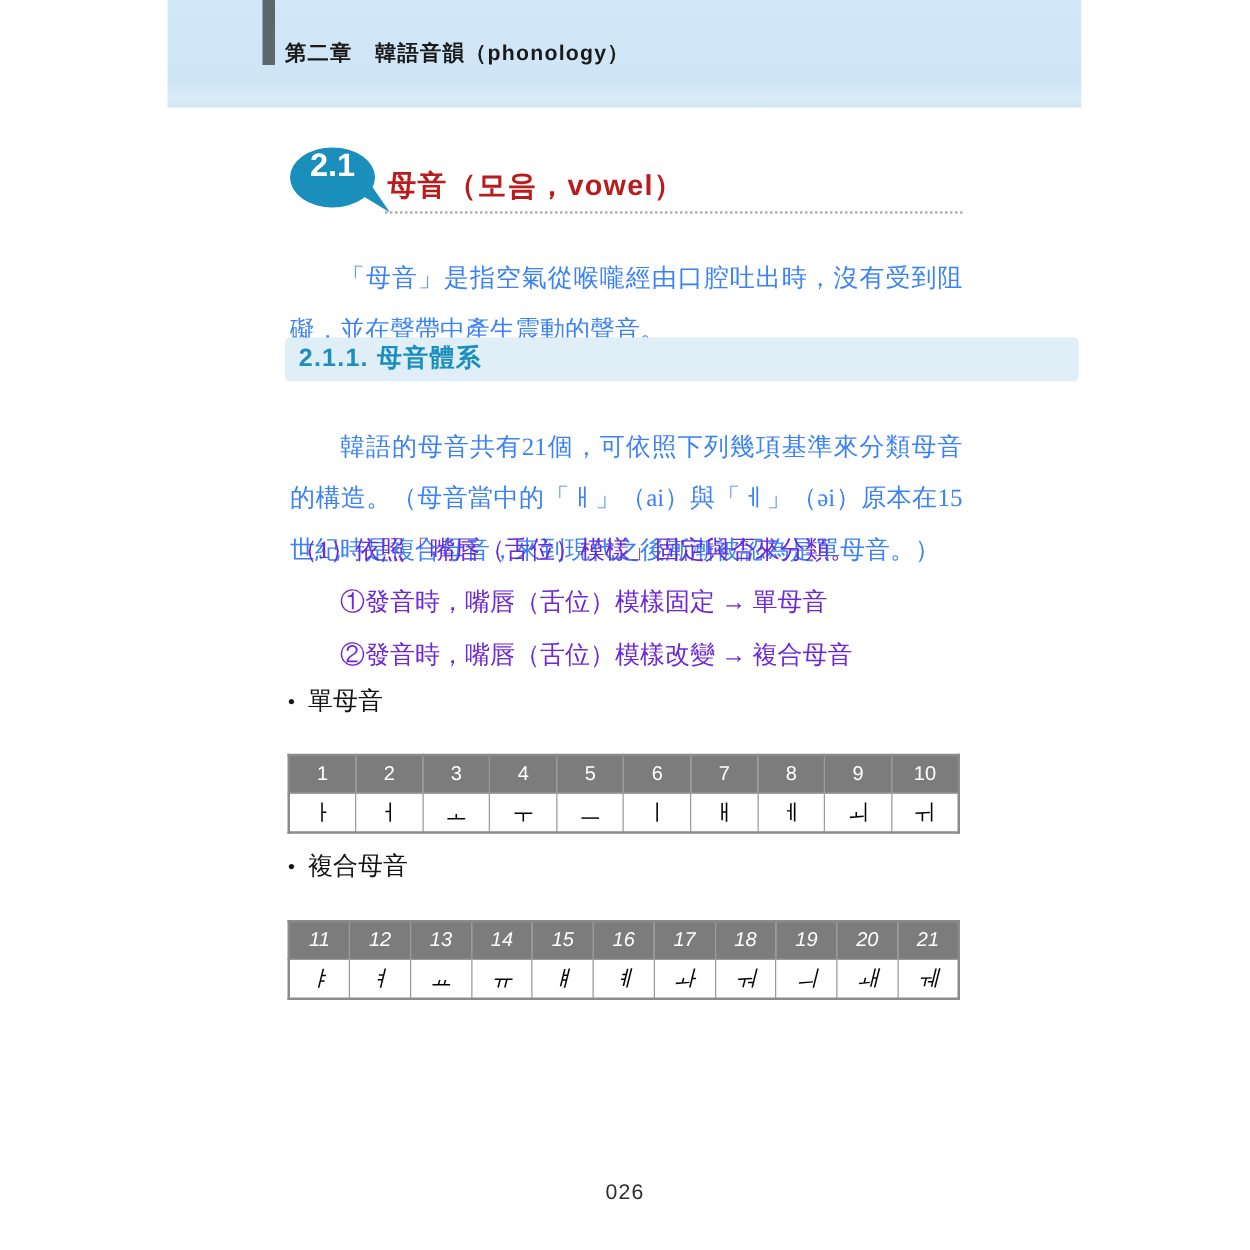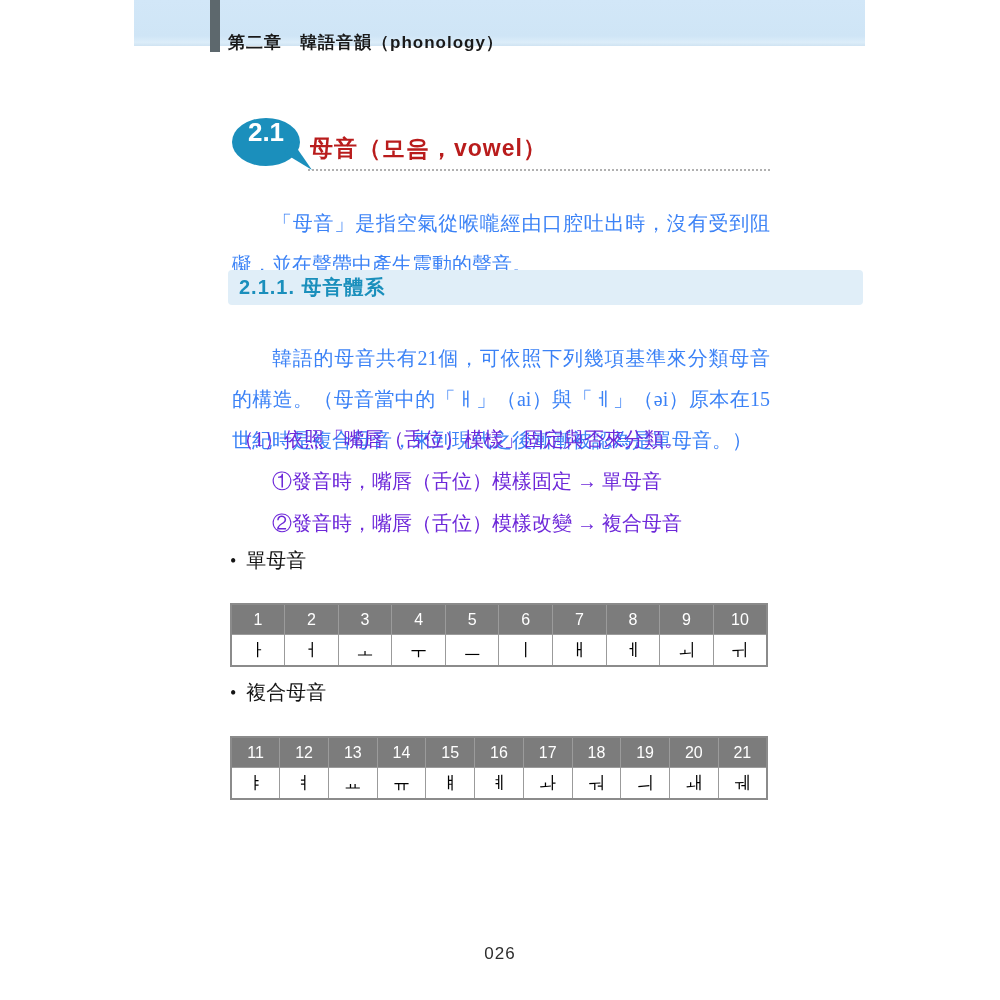--- a/index.html
+++ b/index.html
@@ -1,20 +1,20 @@
 <!DOCTYPE html>
 <html><head>
 <meta charset="utf-8">
 <style>
   html,body{margin:0;padding:0;background:#ffffff;}
   .page{position:relative;width:1000px;height:1000px;background:#ffffff;overflow:hidden;
         font-family:"Liberation Serif",serif;color:#111;}
 
   
-  .header-band{position:absolute;left:134px;top:0;width:731px;height:46px;
+  .header-band{position:absolute;left:134px;top:0;width:731px;height:86px;
                background:linear-gradient(180deg,#d2e7f8 0%,#cfe5f6 78%,#dcedf9 92%,#cfe3f2 100%);}
   .chapter-bar{position:absolute;left:76px;top:0;width:10px;height:52px;background:#5d686d;}
   .chapter-title{position:absolute;left:94px;top:31px;font-family:"Liberation Sans",sans-serif;
                  font-weight:bold;font-size:17px;color:#1a1a1a;letter-spacing:1px;white-space:nowrap;}
 
   
   .section-heading{position:absolute;left:232px;top:117px;width:540px;height:58px;}
   .bubble{position:absolute;left:0;top:0;width:82px;height:54px;}
   .bubble-num{position:absolute;left:0;top:0;width:68px;text-align:center;color:#ffffff;
               font-family:"Liberation Sans",sans-serif;font-weight:bold;font-size:26px;}
@@ -46,21 +46,21 @@
   .bullet-line{position:absolute;left:230px;font-size:20px;color:#141414;}
   .bullet-single{top:547px;}
   .bullet-compound{top:679px;}
   .bullet-dot{display:inline-block;margin-right:10px;font-size:18px;}
 
   
   table.vowels{position:absolute;left:230px;width:538px;border-collapse:collapse;
                table-layout:fixed;font-family:"Liberation Sans",sans-serif;
                border:2px solid #8b8b8b;}
   .table-single{top:603px;}
-  .table-compound{top:736px;}
+  .table-compound{top:736px;font-style:italic;}
   table.vowels th{background:#7c7c7c;color:#ffffff;font-weight:normal;font-size:16px;
                   height:29px;text-align:center;border:1px solid #9b9b9b;padding:0;}
   table.vowels td{background:#ffffff;color:#000000;font-size:18px;height:30px;
                   text-align:center;border:1px solid #9b9b9b;padding:0;}
 
   
   .page-number{position:absolute;left:0;top:944px;width:1000px;text-align:center;
                font-family:"Liberation Sans",sans-serif;font-size:17px;color:#2d2d2d;
                letter-spacing:1px;}
 </style>

